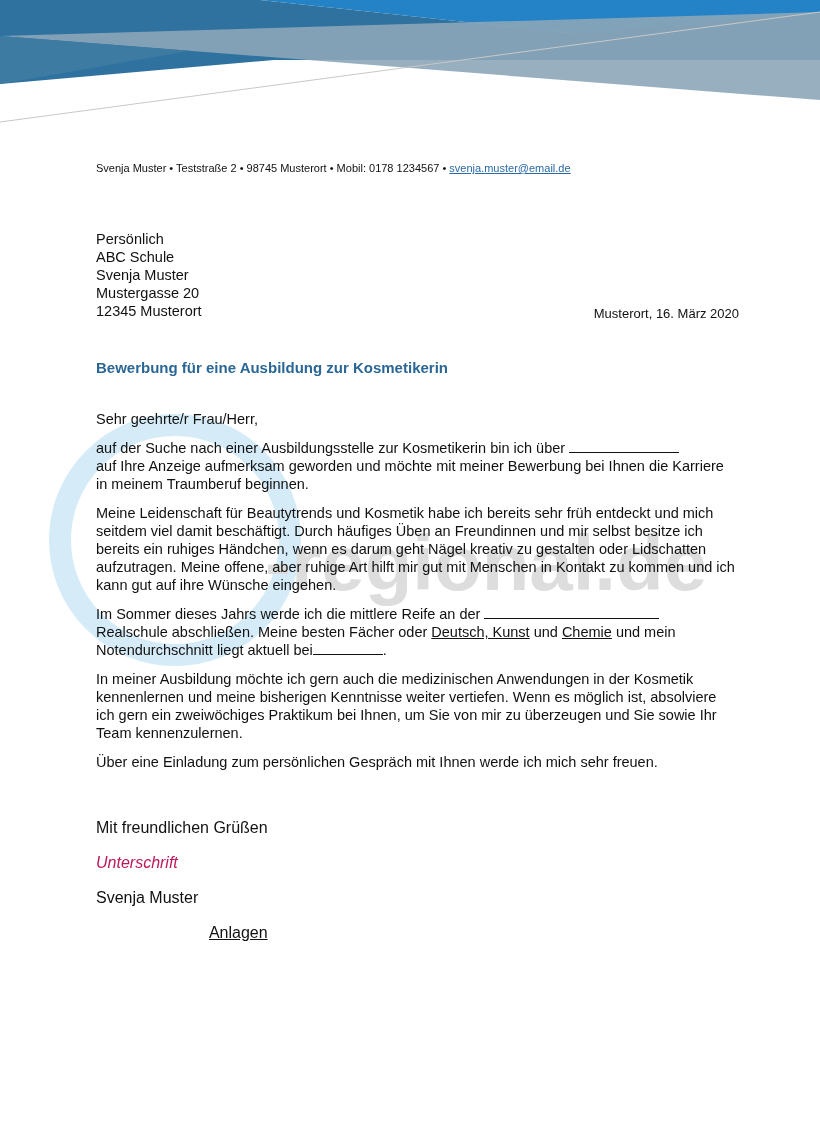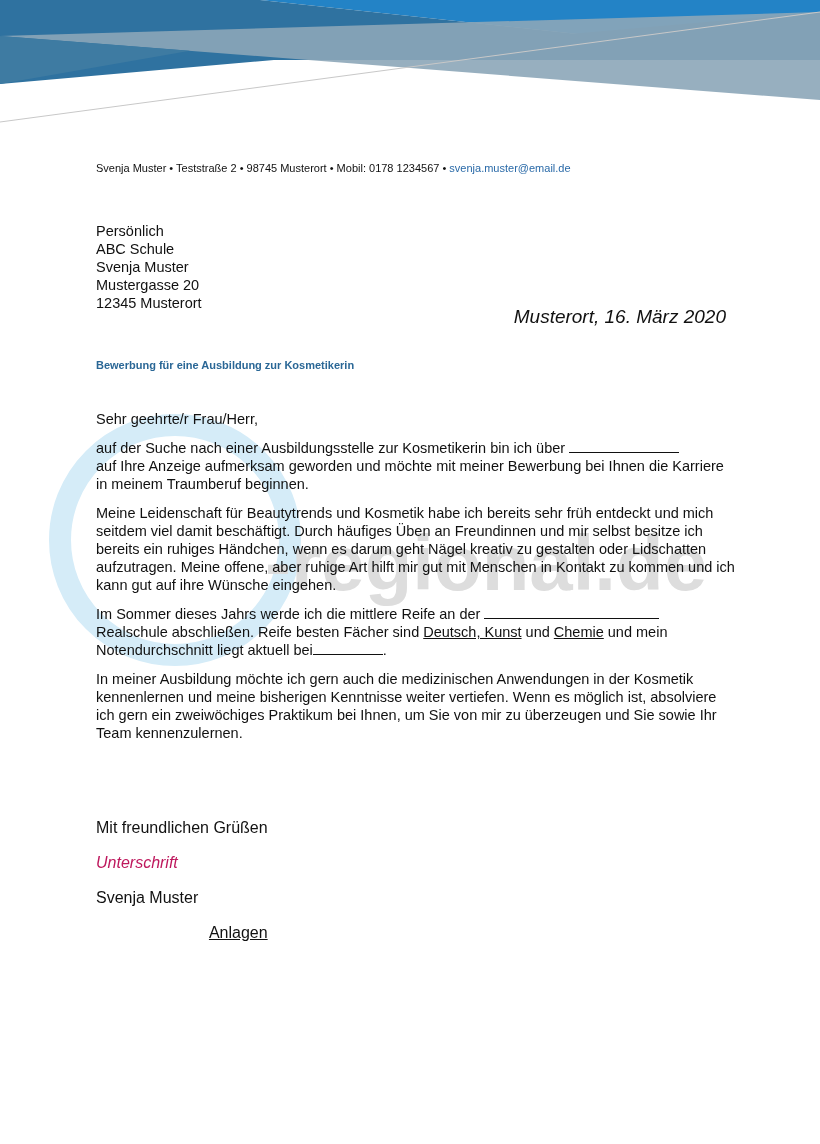--- a/index.html
+++ b/index.html
@@ -1,25 +1,25 @@
 <!DOCTYPE html>
 <html><head>
 <meta charset="utf-8">
 <style>
   html, body { margin: 0; padding: 0; background: #ffffff; }
   body { width: 820px; height: 1144px; position: relative; overflow: hidden;
          font-family: "Liberation Sans", sans-serif; color: #111; }
   .header-art { position: absolute; left: 0; top: 0; width: 820px; height: 130px; }
   .watermark { position: absolute; left: 0; top: 0; width: 820px; height: 1144px; pointer-events: none; }
   .contact-line { position: absolute; left: 96px; top: 162px; font-size: 11px; color: #111; }
-  .contact-line a { color: #2a6aa8; }
-  .recipient { position: absolute; left: 96px; top: 222px; font-size: 14.5px; line-height: 18px; }
+  .contact-line a { color: #2a6aa8; text-decoration: underline; }
+  .recipient { position: absolute; left: 96px; top: 230px; font-size: 14.5px; line-height: 18px; }
   .recipient div { white-space: nowrap; }
-  .date { position: absolute; right: 94px; top: 306px; font-size: 19px; font-style: italic; }
-  .subject { position: absolute; left: 96px; top: 359px; font-size: 11px; font-weight: bold; color: #2a6796; }
+  .date { position: absolute; right: 81px; top: 306px; font-size: 13px; }
+  .subject { position: absolute; left: 96px; top: 359px; font-size: 15px; font-weight: bold; color: #2a6796; }
   .body { position: absolute; left: 96px; top: 410px; width: 640px; font-size: 14.5px; line-height: 18px; }
   .body p { margin: 0 0 11px 0; }
   .body .greeting { }
   .u { text-decoration: underline; text-align: right; }
   .closing { position: absolute; left: 96px; top: 819px; font-size: 16px; line-height: 18px; }
   .closing div { margin-bottom: 17px; }
   .sig-placeholder { color: #be185d; font-style: italic; }
   .blank { display: inline-block; border-bottom: 1px solid #111; height: 13px; vertical-align: baseline; }
 </style>
 </head>
@@ -58,22 +58,23 @@
 </div>
 
 <div class="date">Musterort, 16. März 2020</div>
 
 <div class="subject">Bewerbung für eine Ausbildung zur Kosmetikerin</div>
 
 <div class="body">
   <p class="greeting">Sehr geehrte/r Frau/Herr,</p>
   <p><span>auf der Suche nach einer Ausbildungsstelle zur Kosmetikerin bin ich über </span><span class="blank" style="width:110px"></span><br><span>auf Ihre Anzeige aufmerksam geworden und möchte mit meiner Bewerbung bei Ihnen die Karriere in meinem Traumberuf beginnen.</span></p>
   <p>Meine Leidenschaft für Beautytrends und Kosmetik habe ich bereits sehr früh entdeckt und mich seitdem viel damit beschäftigt. Durch häufiges Üben an Freundinnen und mir selbst besitze ich bereits ein ruhiges Händchen, wenn es darum geht Nägel kreativ zu gestalten oder Lidschatten aufzutragen. Meine offene, aber ruhige Art hilft mir gut mit Menschen in Kontakt zu kommen und ich kann gut auf ihre Wünsche eingehen.</p>
-  <p><span>Im Sommer dieses Jahrs werde ich die mittlere Reife an der </span><span class="blank" style="width:175px"></span><br><span>Realschule abschließen. Reife besten Fächer sind </span><span class="u">Deutsch, Kunst</span><span> und </span><span class="u">Chemie</span><span> und mein Notendurchschnitt liegt aktuell bei</span><span class="blank" style="width:70px"></span><span>.</span></p>
+  <p><span>Im Sommer dieses Jahrs werde ich die mittlere Reife an der </span><span class="blank" style="width:175px"></span><br><span>Realschule abschließen. Meine besten Fächer oder </span><span class="u">Deutsch, Kunst</span><span> und </span><span class="u">Chemie</span><span> und mein Notendurchschnitt liegt aktuell bei</span><span class="blank" style="width:70px"></span><span>.</span></p>
   <p>In meiner Ausbildung möchte ich gern auch die medizinischen Anwendungen in der Kosmetik kennenlernen und meine bisherigen Kenntnisse weiter vertiefen. Wenn es möglich ist, absolviere ich gern ein zweiwöchiges Praktikum bei Ihnen, um Sie von mir zu überzeugen und Sie sowie Ihr Team kennenzulernen.</p>
+  <p>Über eine Einladung zum persönlichen Gespräch mit Ihnen werde ich mich sehr freuen.</p>
 </div>
 
 <div class="closing">
   <div>Mit freundlichen Grüßen</div>
   <div class="sig-placeholder">Unterschrift</div>
   <div>Svenja Muster</div>
   <div class="u">Anlagen</div>
 </div>
 
 </body></html>

